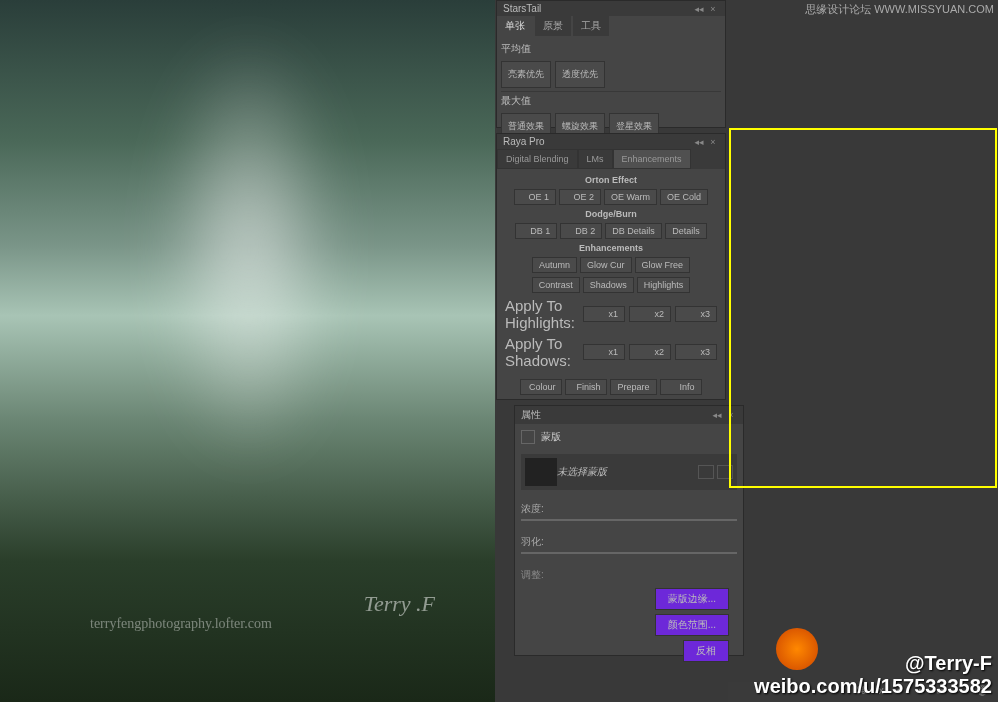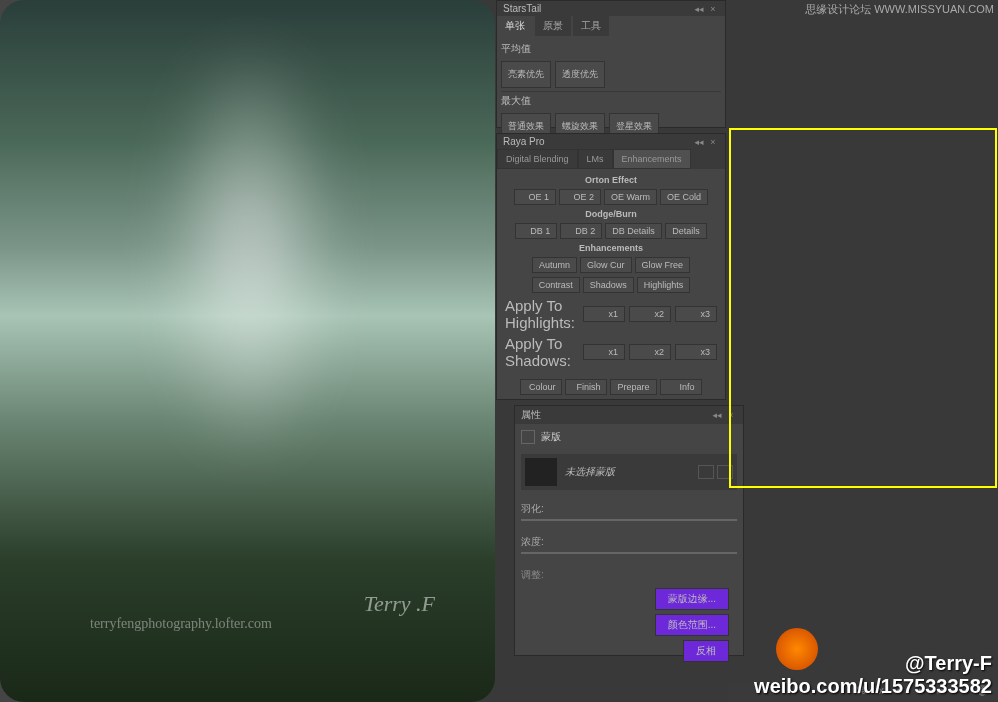--- a/index.html
+++ b/index.html
@@ -1,17 +1,17 @@
 <!DOCTYPE html>
 <html><head>
 <meta charset="utf-8">
 <style>
 * { margin: 0; padding: 0; box-sizing: border-box; font-family: Arial, sans-serif; }
 body { background: #393939; color: #ccc; font-size: 10px; overflow: hidden; width: 998px; height: 702px; position: relative; }
-.canvas-area { position: absolute; left: 0; top: 0; width: 495px; height: 702px; background: linear-gradient(180deg, #2a3e3a 0%, #4a6858 20%, #7a9588 35%, #a8c4b5 45%, #6a8573 60%, #2a3e2a 80%, #1a2818 100%); overflow: hidden; border-radius: 24px; }
+.canvas-area { position: absolute; left: 0; top: 0; width: 495px; height: 702px; background: linear-gradient(180deg, #2a3e3a 0%, #4a6858 20%, #7a9588 35%, #a8c4b5 45%, #6a8573 60%, #2a3e2a 80%, #1a2818 100%); overflow: hidden; }
 .canvas-area::before { content: ''; position: absolute; top: 0; left: 30%; width: 200px; height: 500px; background: radial-gradient(ellipse, rgba(255,255,255,0.6) 0%, transparent 60%); filter: blur(30px); }
 .watermark1 { position: absolute; bottom: 85px; right: 60px; color: rgba(255,255,255,0.5); font-size: 22px; font-family: Georgia, serif; font-style: italic; }
 .watermark2 { position: absolute; bottom: 70px; left: 90px; color: rgba(255,255,255,0.4); font-size: 14px; font-family: Georgia, serif; }
 .panel { background: #454545; border: 1px solid #2a2a2a; position: absolute; }
 .panel-header { background: #3a3a3a; padding: 2px 6px; font-size: 10px; color: #bbb; display: flex; justify-content: space-between; align-items: center; }
 .panel-tabs { display: flex; gap: 2px; }
 .panel-tab { background: #3a3a3a; padding: 3px 8px; font-size: 10px; color: #aaa; cursor: pointer; }
 .panel-tab.active { background: #454545; color: #ddd; }
 .header-controls { display: flex; gap: 2px; }
 .header-ctrl { width: 12px; height: 10px; color: #888; font-size: 9px; text-align: center; cursor: pointer; }
@@ -30,21 +30,21 @@
 .rp-section { text-align: center; font-size: 9px; color: #bbb; padding: 2px 0; font-weight: bold; }
 .rp-row { display: flex; gap: 3px; justify-content: center; padding: 2px 0; }
 .rp-btn { background: #4a4a4a; border: 1px solid #333; padding: 2px 6px; font-size: 9px; color: #bbb; cursor: pointer; min-width: 42px; text-align: right; }
 .rp-label-row { display: flex; align-items: center; gap: 4px; padding: 2px 4px; }
 .rp-label { font-size: 15px; color: #bbb; min-width: 55px; }
 
 .props { left: 514px; top: 405px; width: 230px; height: 251px; }
 .props-body { padding: 6px; }
 .props-icon-row { display: flex; align-items: center; gap: 6px; margin-bottom: 10px; }
 .props-icon { width: 14px; height: 14px; border: 1px solid #666; }
-.props-mask-row { display: flex; align-items: center; gap: 8px; background: #3a3a3a; padding: 4px; margin-bottom: 12px; }
+.props-mask-row { display: flex; align-items: center; background: #3a3a3a; padding: 4px; margin-bottom: 12px; }
 .mask-thumb { width: 32px; height: 28px; background: #222; }
 .mask-text { font-size: 10px; color: #bbb; font-style: italic; flex: 1; }
 .mask-icons { display: flex; gap: 3px; }
 .mask-icon { width: 16px; height: 14px; border: 1px solid #555; cursor: pointer; }
 .slider-row { margin-bottom: 14px; }
 .slider-label { font-size: 10px; color: #aaa; margin-bottom: 3px; }
 .slider-track { height: 2px; background: #666; position: relative; }
 .adjust-label { font-size: 10px; color: #888; margin-bottom: 4px; }
 .adjust-btn { background: #6d28d9; border: 1px solid #333; padding: 3px 12px; font-size: 10px; color: #bbb; cursor: pointer; margin: 2px 8px; float: right; clear: both; }
 
@@ -200,25 +200,25 @@
     </div>
     <div class="props-mask-row">
       <span class="mask-thumb"></span>
       <span class="mask-text">未选择蒙版</span>
       <div class="mask-icons">
         <span class="mask-icon"></span>
         <span class="mask-icon"></span>
       </div>
     </div>
     <div class="slider-row">
+      <div class="slider-label">浓度:</div>
+      <div class="slider-track"></div>
+    </div>
+    <div class="slider-row">
       <div class="slider-label">羽化:</div>
-      <div class="slider-track"></div>
-    </div>
-    <div class="slider-row">
-      <div class="slider-label">浓度:</div>
       <div class="slider-track"></div>
     </div>
     <div class="adjust-label">调整:</div>
     <button class="adjust-btn">蒙版边缘...</button>
     <button class="adjust-btn">颜色范围...</button>
     <button class="adjust-btn">反相</button>
   </div>
 </div>
 
 <div class="layers">

